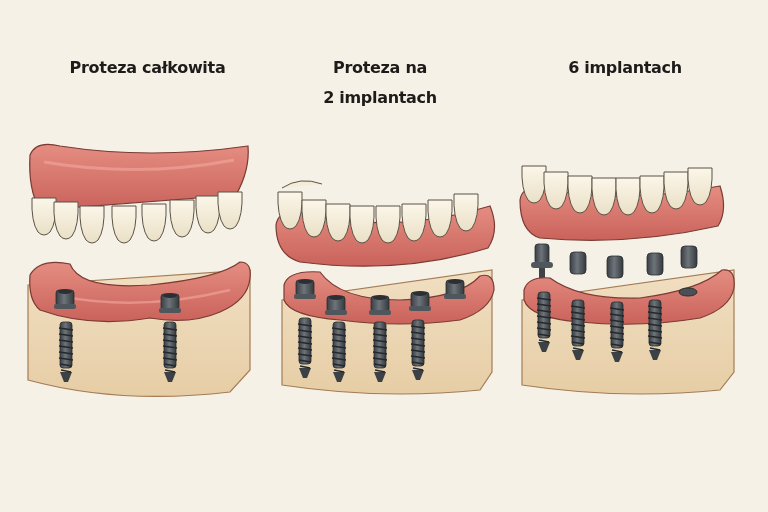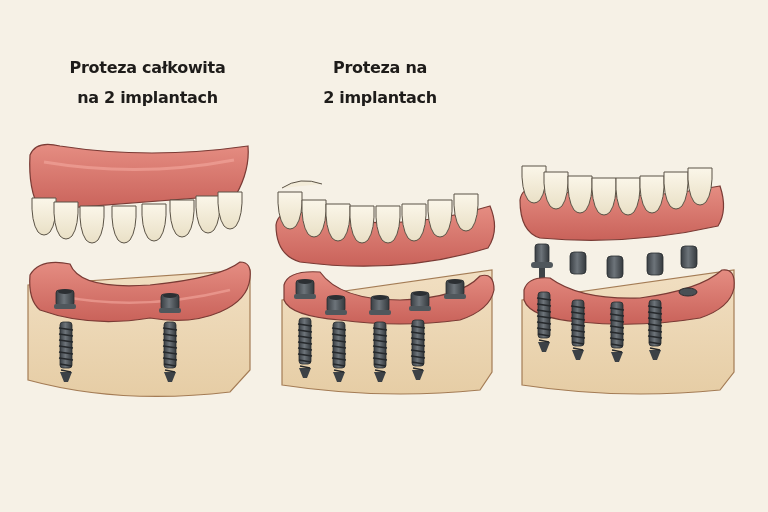--- a/index.html
+++ b/index.html
@@ -162,20 +162,20 @@
         <use href="#screw" x="617" y="302"></use>
       </g>
     <g>
         <use href="#screw" x="655" y="300"></use>
       </g>
   </g>
 </svg>
 
 <div class="title" style="left:20px; top:53px; width:255px;">
   <span>Proteza całkowita</span>
-  <span>na 2 implantach</span>
 </div>
 <div class="title" style="left:285px; top:53px; width:190px;">
   <span>Proteza na</span>
   <span>2 implantach</span>
 </div>
 <div class="title" style="left:530px; top:53px; width:190px;">
+  <span>6 implantach</span>
 </div>
 
 </body></html>

